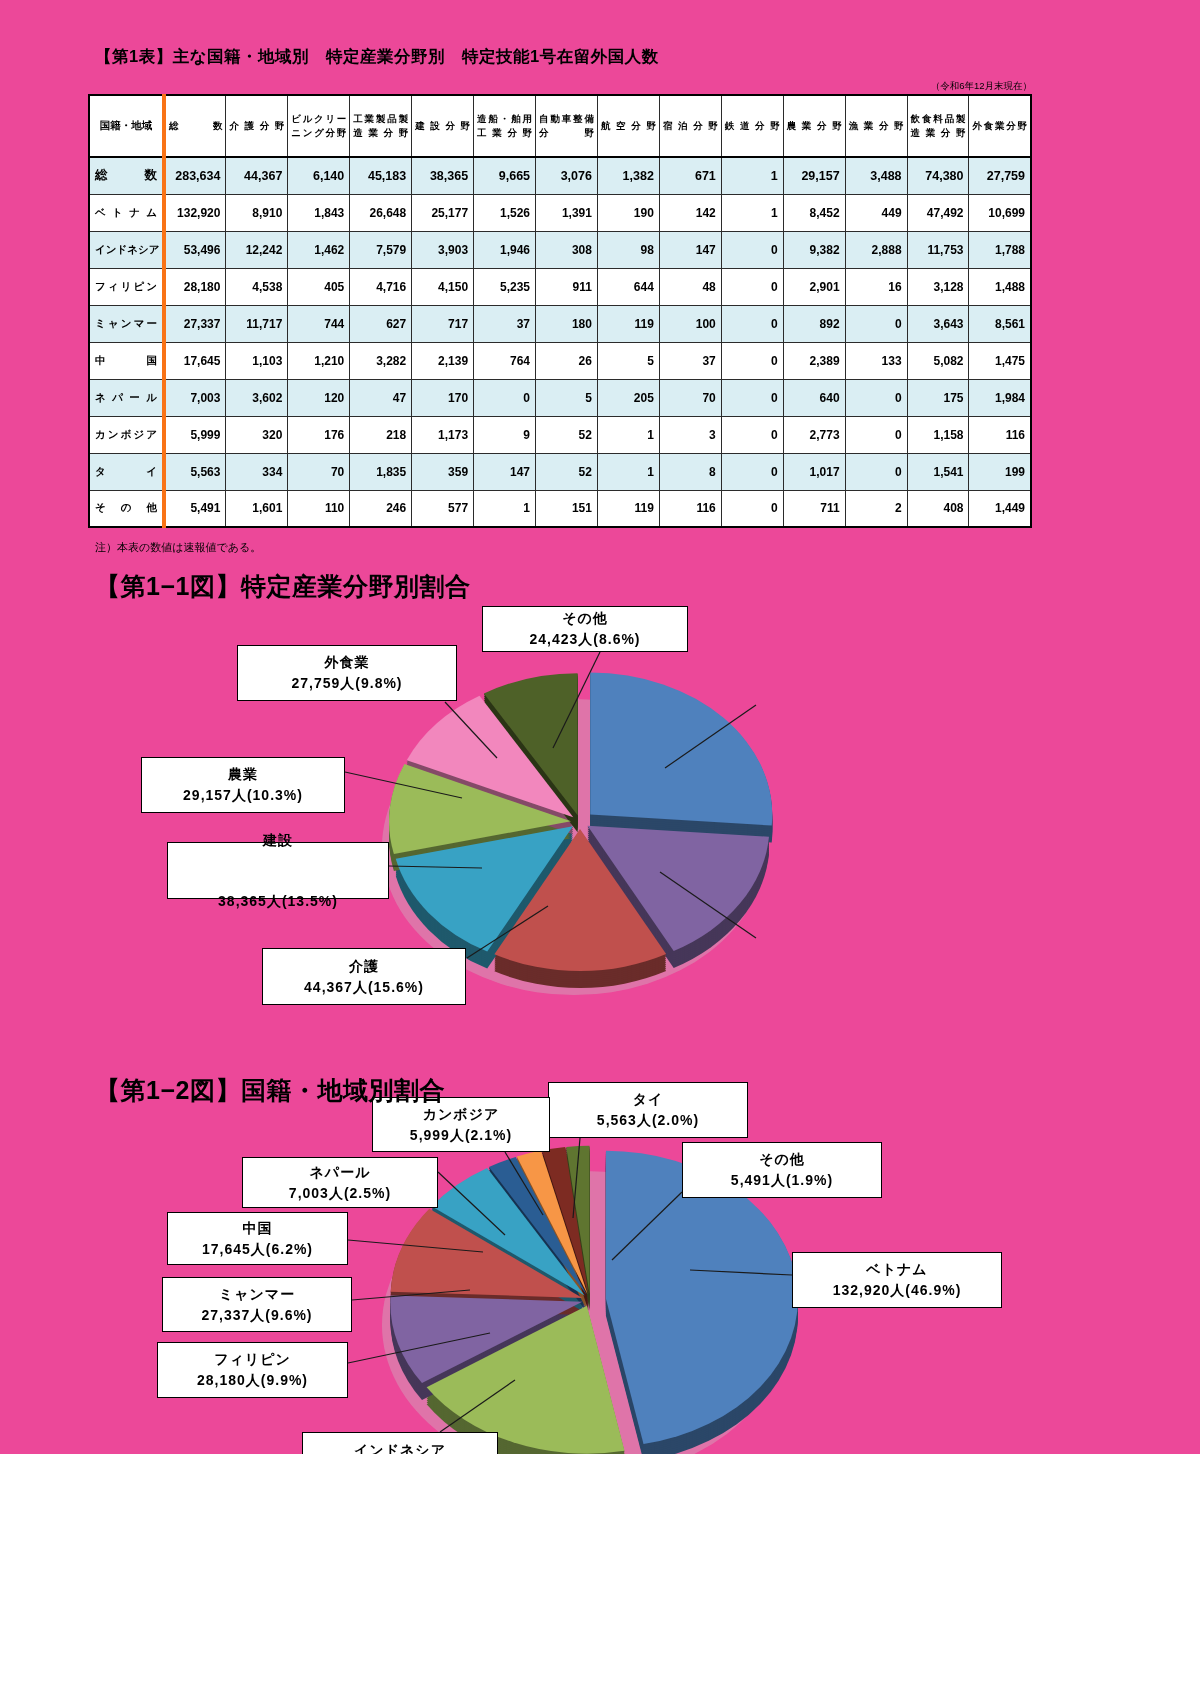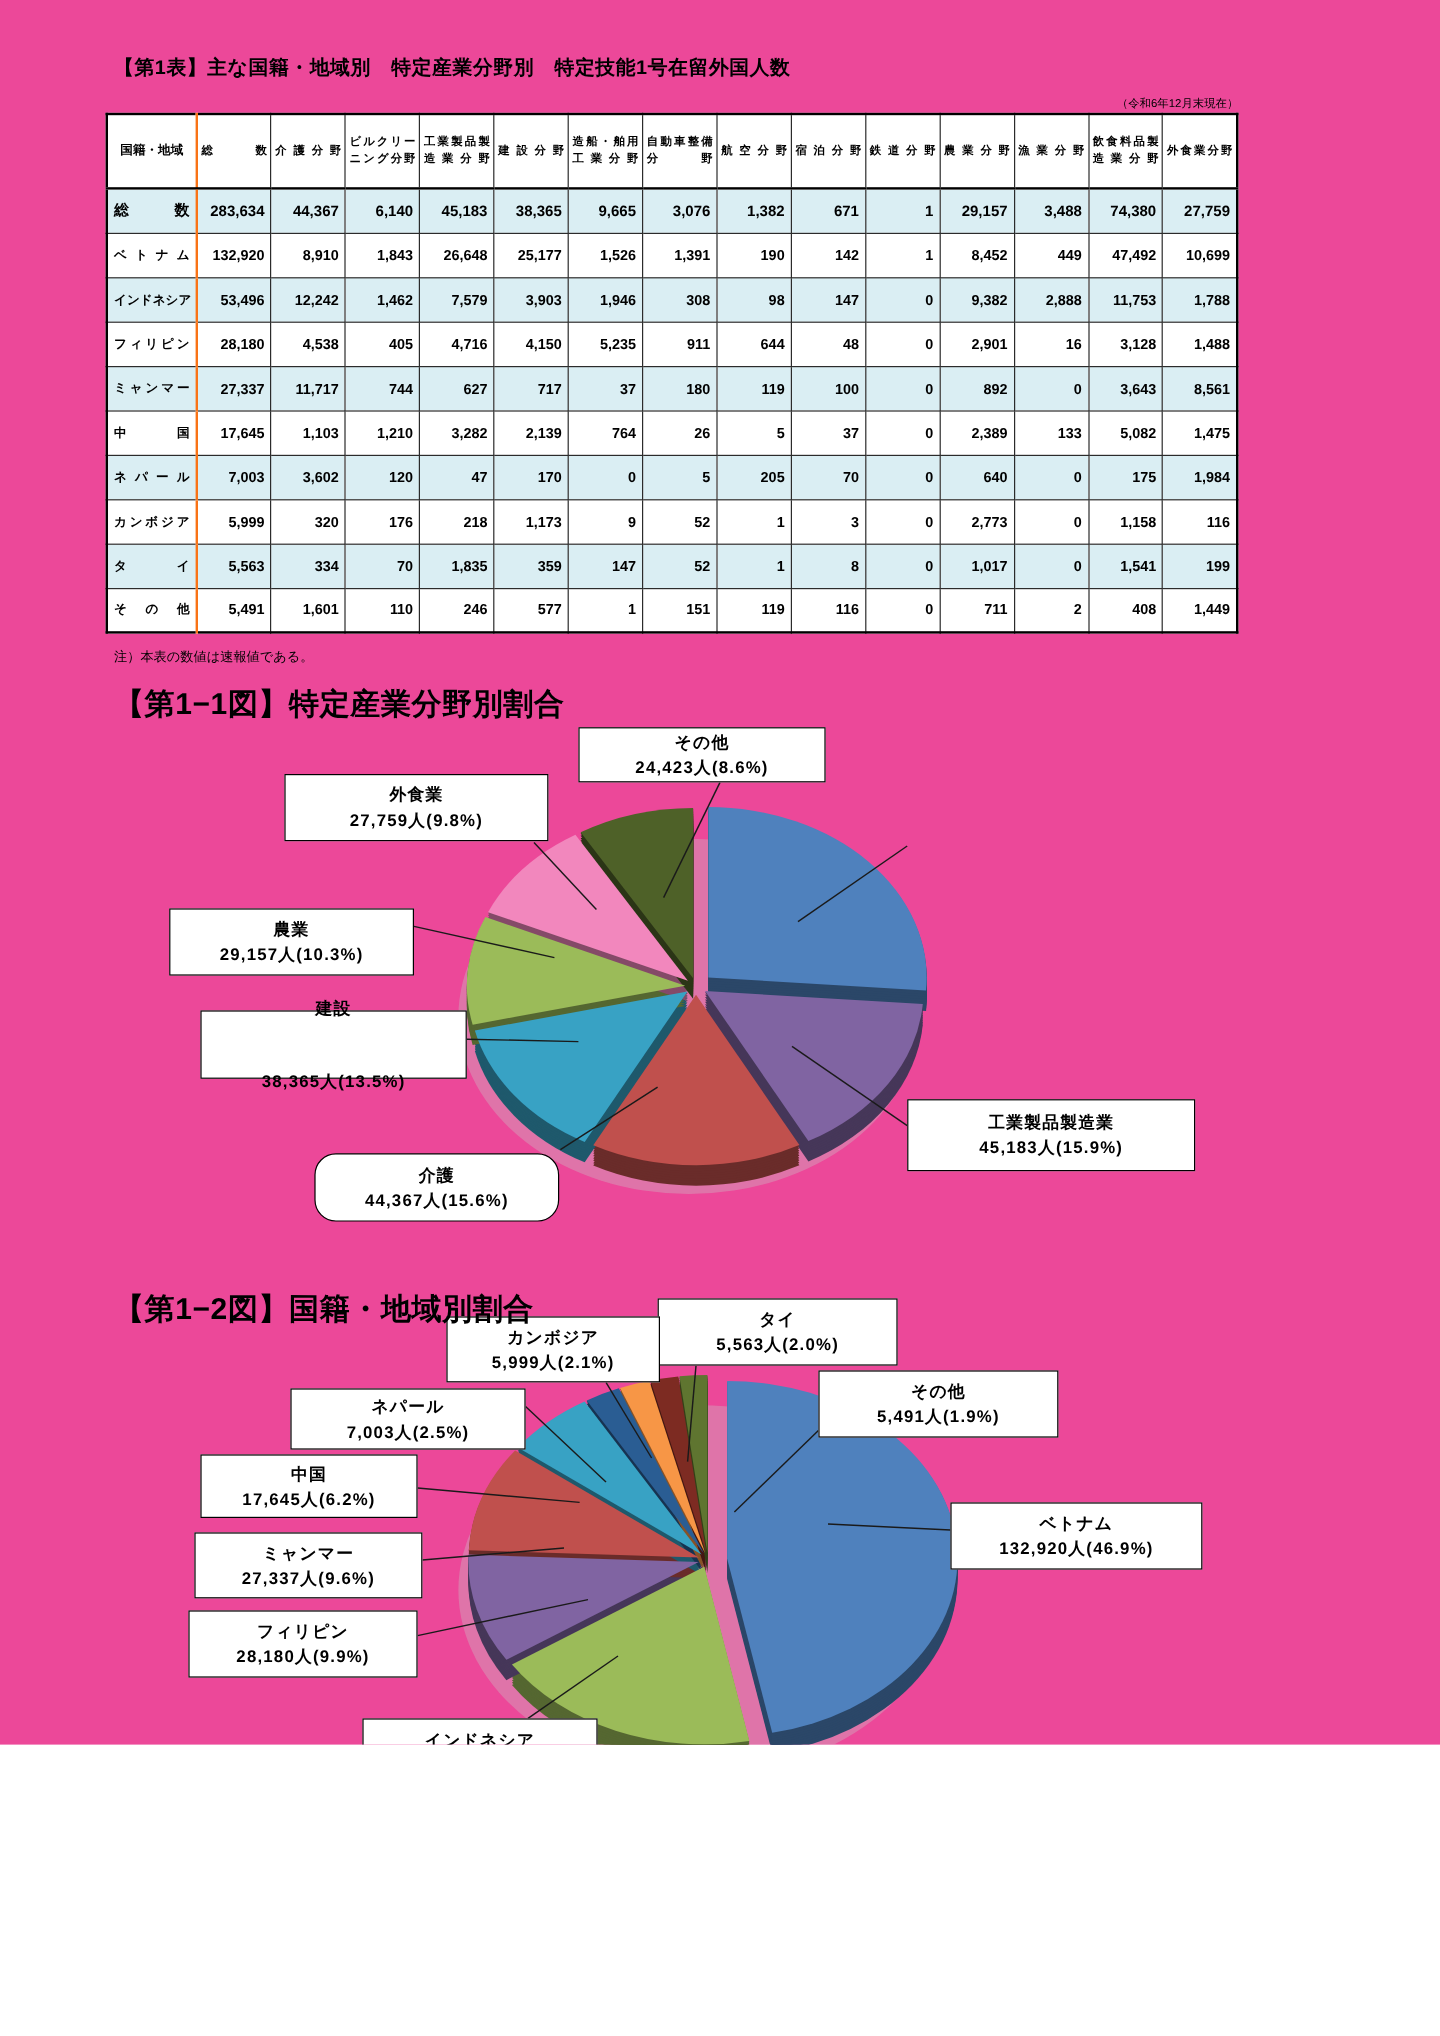--- a/index.html
+++ b/index.html
@@ -15,21 +15,21 @@
   table.stats th,table.stats td{border:1px solid #2b2b2b;overflow:hidden;}
   table.stats thead tr{height:62px;}
   table.stats thead th{font-size:9.5px;font-weight:700;padding:2px 3px;vertical-align:middle;
       text-align:justify;text-align-last:justify;line-height:1.45;background:#fff;}
   table.stats thead th.first{text-align:center;text-align-last:center;font-size:10.5px;}
   table.stats thead th{border-bottom:2px solid #000;}
   table.stats tbody tr{height:37px;}
   table.stats tbody td{font-size:12px;font-weight:600;text-align:right;padding-right:5px;}
   table.stats tbody td.name-col{text-align:justify;text-align-last:justify;padding:0 5px;
       font-size:10.5px;white-space:nowrap;}
-  table.stats td:first-child,table.stats th:first-child{border-right:2px solid #f97316;}
+  table.stats td:first-child,table.stats th:first-child{border-right:4px solid #f97316;}
   table.stats tr.shade{background:#daeef3;}
   table.stats tr.total-row td{font-weight:700;font-size:12.5px;}
 
   .chart{left:0;width:1200px;}
   .chart svg{position:absolute;left:0;top:0;}
   .pie-label{position:absolute;box-sizing:border-box;border:1px solid #000;background:#fff;
       display:flex;flex-direction:column;align-items:center;justify-content:center;
       font-weight:700;font-size:14px;letter-spacing:1px;line-height:1.5;z-index:4;}
 </style>
 </head>
@@ -332,27 +332,23 @@
         <div>27,759人(9.8%)</div>
       </div>
       <div class="pie-label" style="left: 141px; top: 157px; width: 204px; height: 56px;">
         <div>農業</div>
         <div>29,157人(10.3%)</div>
       </div>
       <div class="pie-label" style="left: 167px; top: 242px; width: 222px; height: 57px; gap: 40px;">
         <div>建設</div>
         <div>38,365人(13.5%)</div>
       </div>
-      <div class="pie-label" style="left: 262px; top: 361px; width: 204px; height: 57px; border-radius: 18px;">
+      <div class="pie-label" style="left: 262px; top: 348px; width: 204px; height: 57px;">
         <div>介護</div>
         <div>44,367人(15.6%)</div>
-      </div>
-      <div class="pie-label" style="left: 756px; top: 316px; width: 240px; height: 60px;">
-        <div>工業製品製造業</div>
-        <div>45,183人(15.9%)</div>
       </div>
     </div>
 
   <div class="abs fig-title" style="left:95px;top:1074px">【第1−2図】国籍・地域別割合</div>
 
   <div class="abs chart" id="chart2" style="top:1080px;height:500px">
     <svg id="pie2" width="1200" height="500">
         <ellipse cx="584" cy="245" rx="202" ry="154" fill="#c9c9c9" opacity="0.35"></ellipse>
         <path d="M 605.9223737069162 235.78657622701292 L 605.9223737069162 87.78657622701292 A 192 148 0 0 1 643.5191912215563 380.9213707620071 Z" fill="rgb(43,71,104)"></path>
         <path d="M 605.9223737069162 233.78657622701292 L 605.9223737069162 85.78657622701292 A 192 148 0 0 1 643.5191912215563 378.9213707620071 Z" fill="rgb(43,71,104)"></path>

